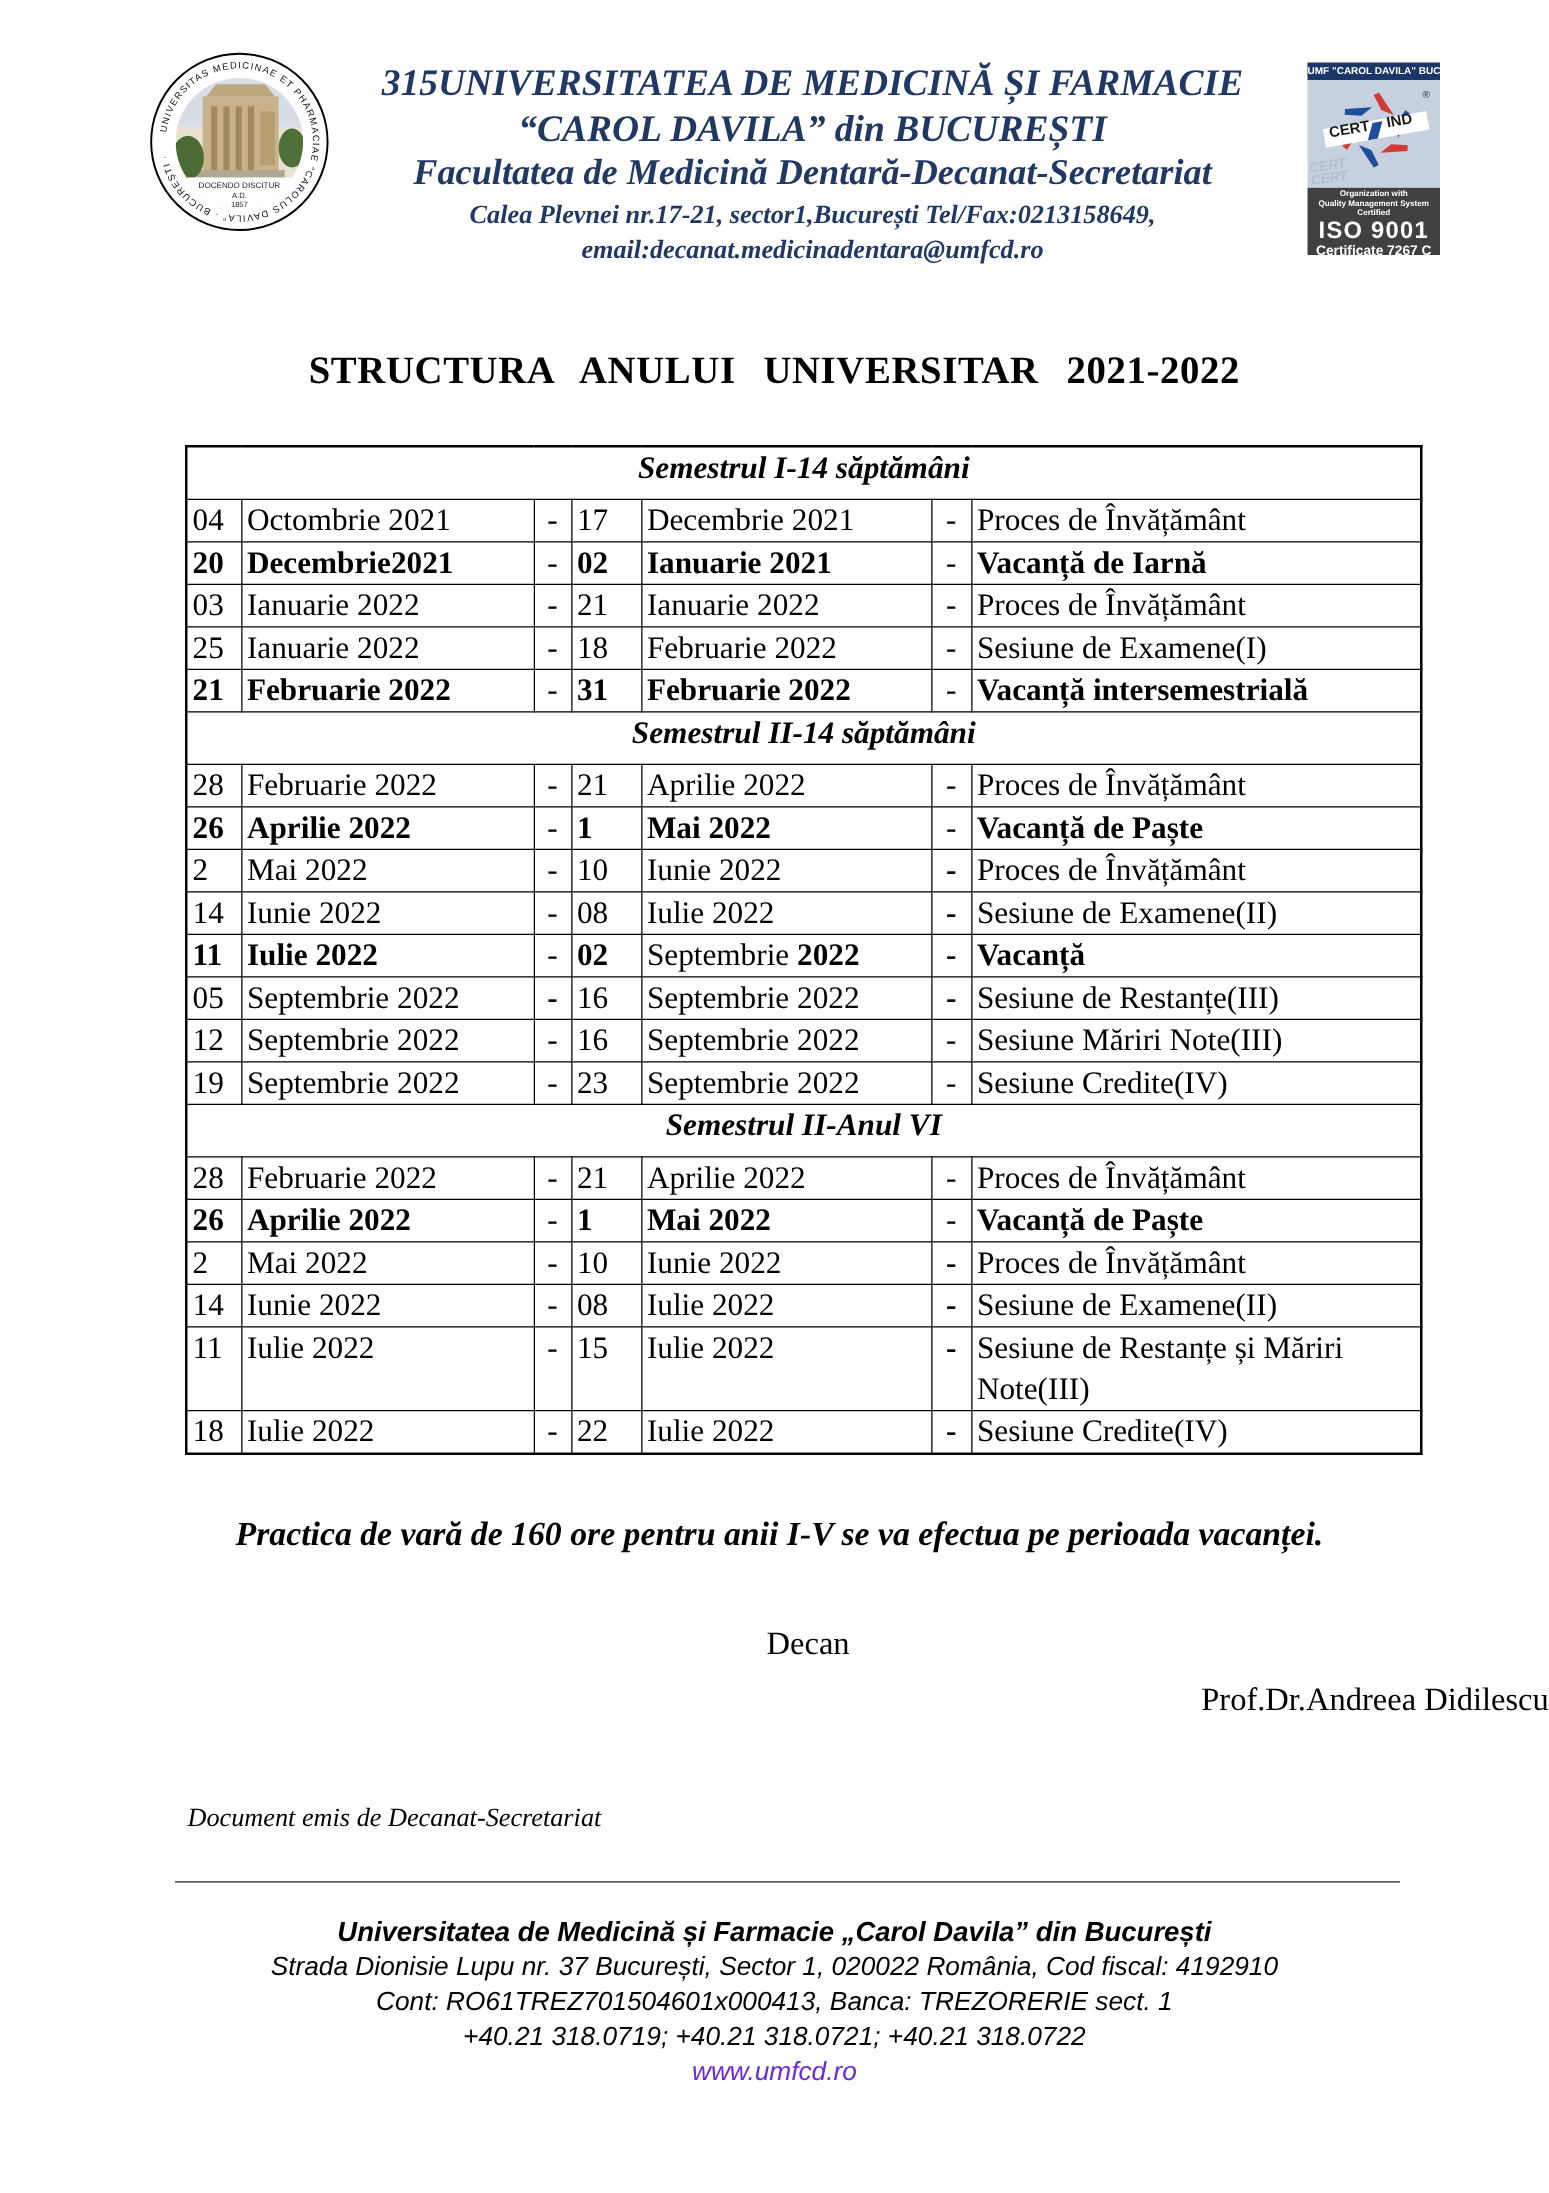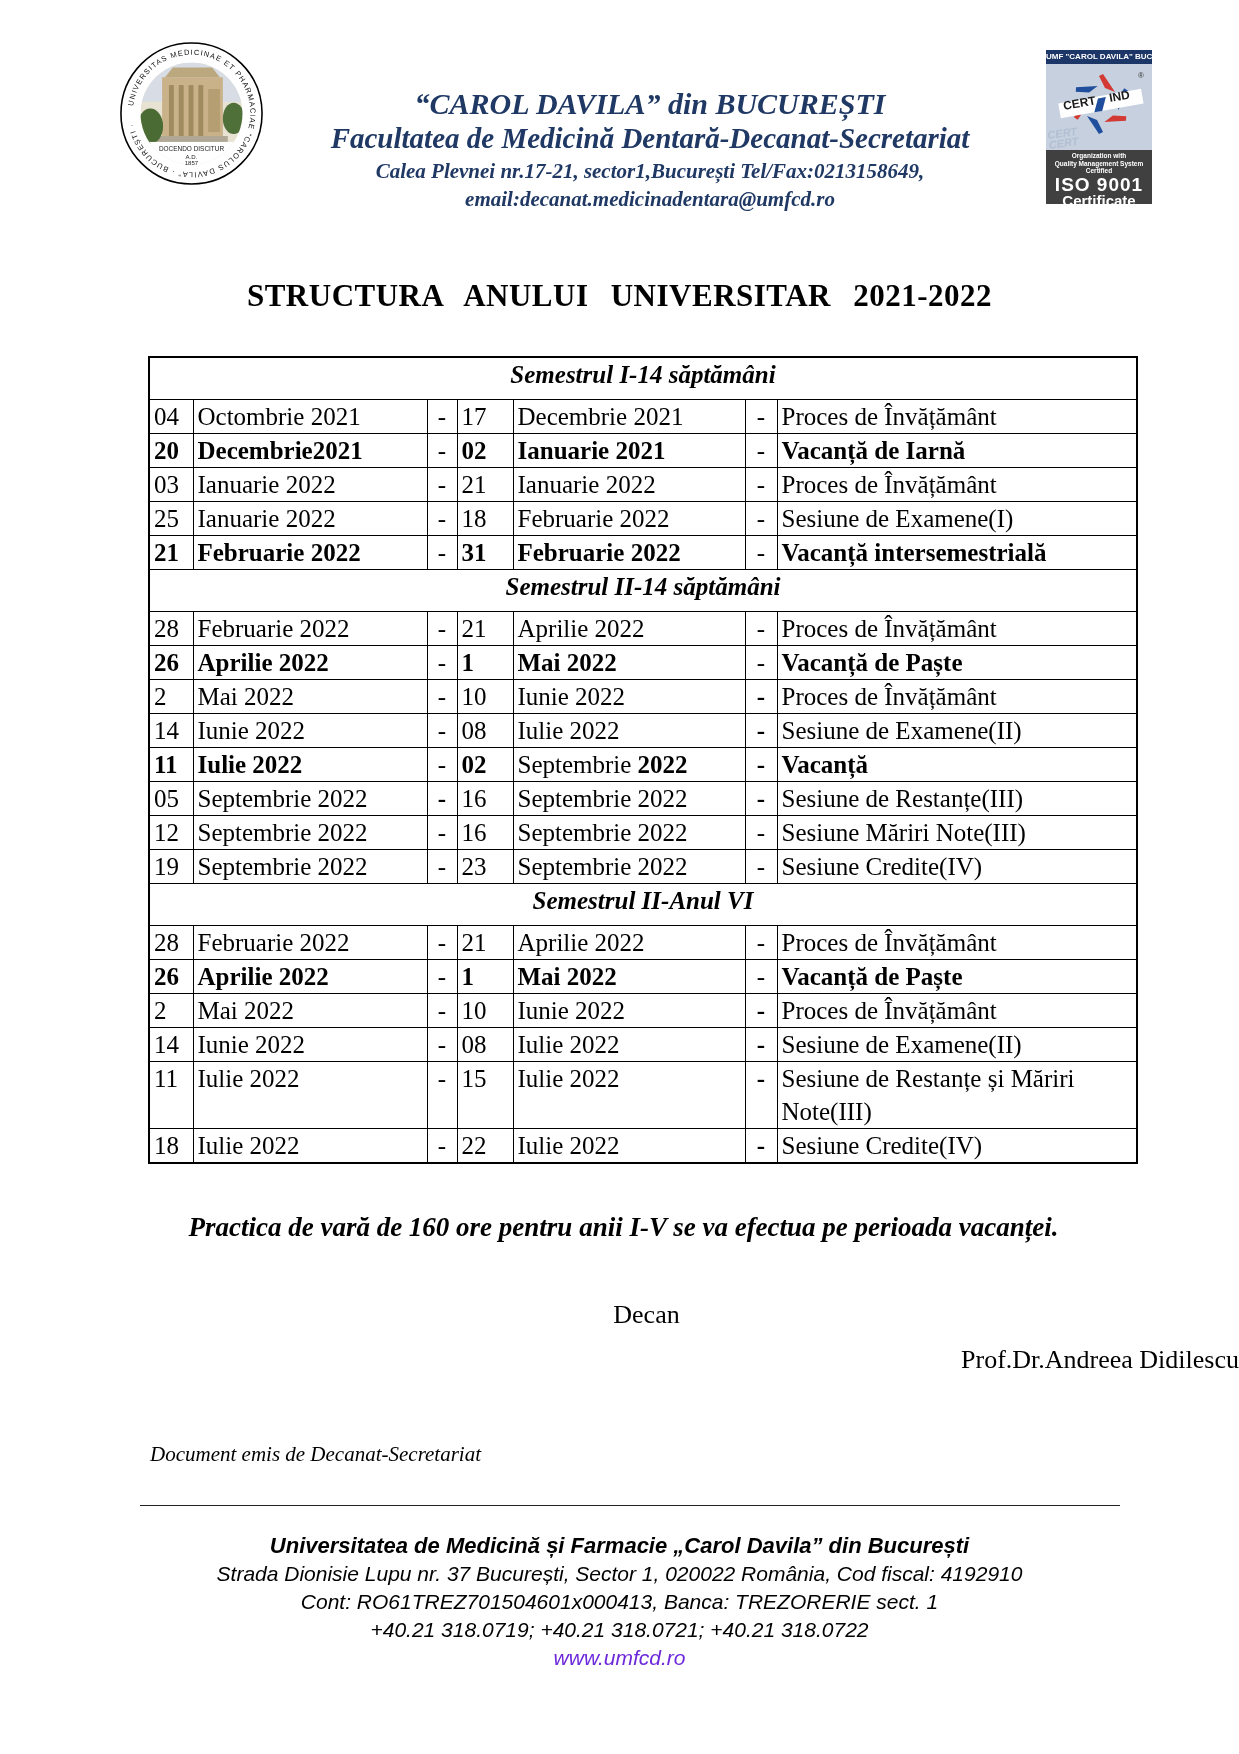--- a/index.html
+++ b/index.html
@@ -17,21 +17,21 @@
 
   .seal{position:absolute;left:118px;top:40px;width:147px;height:147px;}
   .badge{position:absolute;left:1046px;top:50px;width:106px;height:152px;
          font-family:"Liberation Sans", sans-serif;}
   .badge-top{background:#1c3667;color:#fff;font-size:8px;font-weight:bold;
              text-align:center;line-height:14px;height:14px;white-space:nowrap;overflow:hidden;}
   .badge-mid{position:relative;background:#c6d0de;height:86px;overflow:hidden;}
   .badge-bot{background:#404040;color:#fff;text-align:center;height:52px;padding-top:2px;}
   .badge-org{font-size:6.5px;line-height:7.5px;font-weight:bold;}
   .badge-iso{font-size:19px;font-weight:bold;line-height:20px;letter-spacing:1px;}
-  .badge-cert{font-size:15px;font-weight:bold;line-height:12px;}
+  .badge-cert{font-size:11px;font-weight:bold;line-height:12px;}
   .badge-wm{position:absolute;left:2px;bottom:2px;color:#b3bfd2;font-size:11px;font-weight:bold;
             font-style:italic;line-height:10px;transform:rotate(-8deg);}
 
   
   .doc-title{position:absolute;top:278px;left:0;width:1239px;text-align:center;
              font-size:31px;font-weight:bold;word-spacing:14px;letter-spacing:.5px;}
 
   
   table.cal{position:absolute;left:148px;top:356px;width:988px;border-collapse:collapse;
             table-layout:fixed;border:2.5px solid #000;}
@@ -96,20 +96,21 @@
       </g>
       <text font-family="Liberation Sans, sans-serif" font-size="7.6" letter-spacing="1.1" fill="#111">
         <textPath href="#ringpath" startOffset="2%">UNIVERSITAS MEDICINAE ET PHARMACIAE “CAROLUS DAVILA” · BUCUREȘTI ·</textPath>
       </text>
       <text x="75" y="113" text-anchor="middle" font-family="Liberation Sans, sans-serif" font-size="6.6" fill="#222">DOCENDO  DISCITUR</text>
       <text x="75" y="121" text-anchor="middle" font-family="Liberation Sans, sans-serif" font-size="6.2" fill="#222">A.D.</text>
       <text x="75" y="128" text-anchor="middle" font-family="Liberation Sans, sans-serif" font-size="6.2" fill="#222">1857</text>
     </svg>
   </div>
 
+  <div class="hdr-line hl1" style="color: rgb(31, 56, 100);">315UNIVERSITATEA DE MEDICINĂ ȘI FARMACIE</div>
   <div class="hdr-line hl2" style="color: rgb(31, 56, 100);">“CAROL DAVILA” din BUCUREȘTI</div>
   <div class="hdr-line hl3" style="color: rgb(31, 56, 100);">Facultatea de Medicină Dentară-Decanat-Secretariat</div>
   <div class="hdr-line hl4" style="color: rgb(31, 56, 100);">Calea Plevnei nr.17-21, sector1,București Tel/Fax:0213158649,</div>
   <div class="hdr-line hl5" style="color: rgb(31, 56, 100);">email:decanat.medicinadentara@umfcd.ro</div>
 
   <div class="badge">
     <div class="badge-top">UMF "CAROL DAVILA" BUCUREȘTI</div>
     <div class="badge-mid">
       <svg width="106" height="86" viewBox="0 0 106 86">
         <g transform="translate(55,40)">

